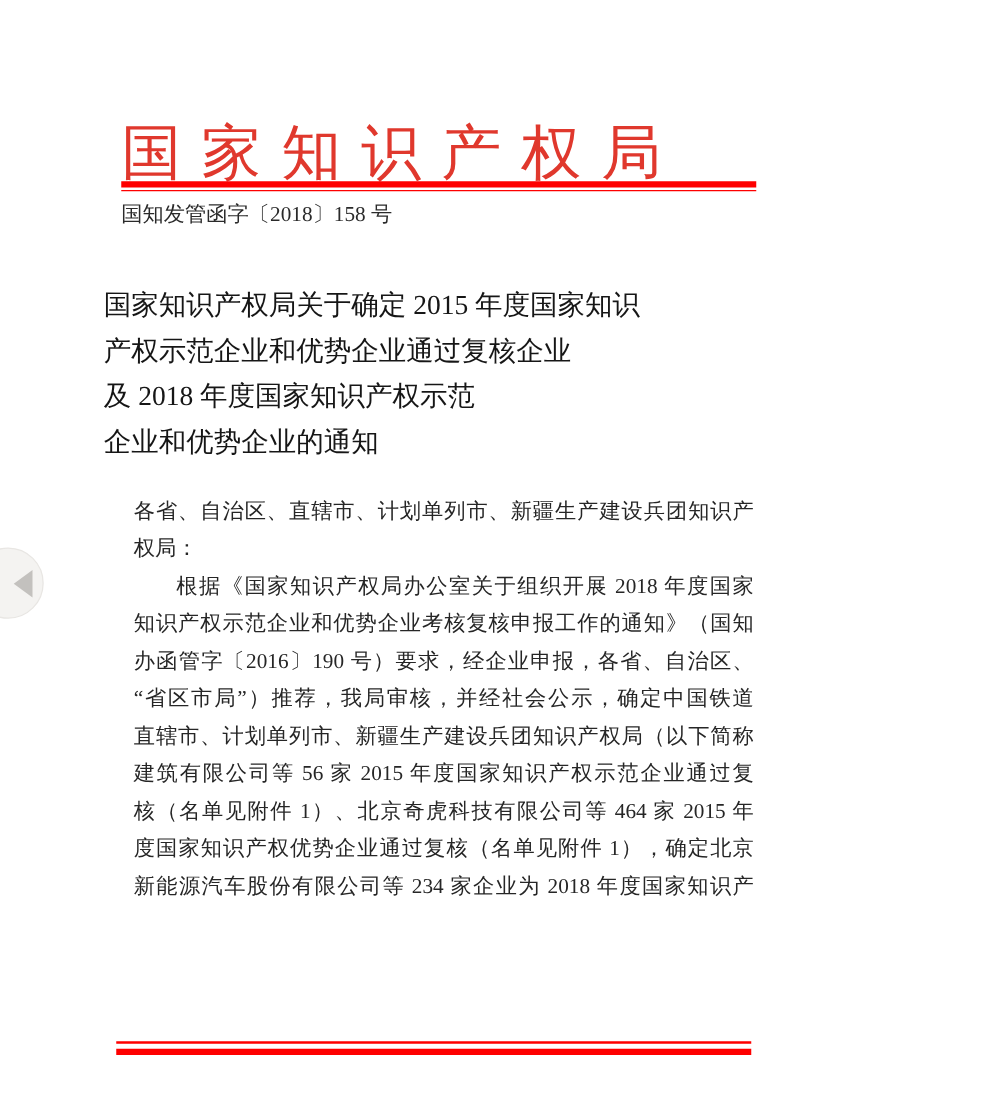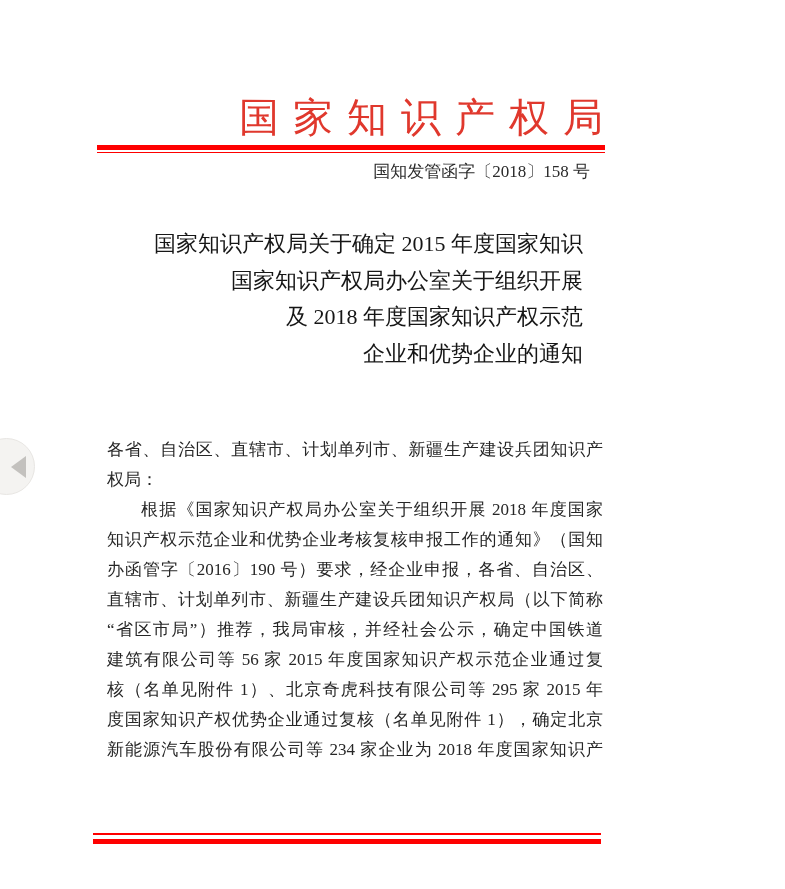--- a/index.html
+++ b/index.html
@@ -35,67 +35,66 @@
     border-bottom: 11px solid transparent;
     border-right: 15px solid #c3c1be;
   }
 
   
   .agency {
     position: absolute;
     left: 97px;
     top: 90px;
     width: 508px;
-    text-align: right;
-    font-size: 40px;
+    text-align: left;
+    font-size: 48px;
     letter-spacing: 2px;
     color: #e0382d;
     white-space: nowrap;
   }
 
   
   .rule-top { position: absolute; left: 97px; top: 145px; width: 508px; }
   .rule-top .thick { height: 4.5px; background: #fe0000; }
   .rule-top .gap   { height: 2px; }
   .rule-top .thin  { height: 1.7px; background: #fe0000; }
 
   
   .docnum {
     position: absolute;
     left: 97px;
     top: 160px;
     width: 493px;
-    text-align: right;
+    text-align: left;
     font-size: 17px;
     color: #2a2a2a;
     white-space: nowrap;
   }
 
   
   .title {
     position: absolute;
     left: 83px;
     top: 226px;
     width: 500px;
-    text-align: right;
+    text-align: left;
     font-size: 22px;
     line-height: 36.5px;
     color: #161616;
   }
 
   
   .body-block {
     position: absolute;
     left: 107px;
     top: 394px;
     width: 496px;
     font-size: 17px;
     line-height: 30px;
     color: #262626;
-    margin-top: 41px;
   }
   .bline { text-align: justify; text-align-last: justify; }
   .bline.noj { text-align: left; text-align-last: left; }
   .bline.indent { text-indent: 34px; font-family: Liberation Serif, serif; }
 
   
   .rule-bottom { position: absolute; left: 93px; top: 833px; width: 508px; }
   .rule-bottom .thin  { height: 2px; background: #fe0000; }
   .rule-bottom .gap   { height: 3.5px; }
   .rule-bottom .thick { height: 5px; background: #fe0000; }
@@ -114,35 +113,35 @@
   <div class="rule-top">
     <div class="thick"></div>
     <div class="gap"></div>
     <div class="thin"></div>
   </div>
 
   <div class="docnum">国知发管函字〔2018〕158 号</div>
 
   <div class="title">
     <div>国家知识产权局关于确定 2015 年度国家知识</div>
-    <div>国家知识产权局办公室关于组织开展</div>
+    <div>产权示范企业和优势企业通过复核企业</div>
     <div>及 2018 年度国家知识产权示范</div>
     <div>企业和优势企业的通知</div>
   </div>
 
   <div class="body-block">
     <div class="bline">各省、自治区、直辖市、计划单列市、新疆生产建设兵团知识产</div>
     <div class="bline noj">权局：</div>
     <div class="bline indent">根据《国家知识产权局办公室关于组织开展 2018 年度国家</div>
     <div class="bline">知识产权示范企业和优势企业考核复核申报工作的通知》（国知</div>
     <div class="bline">办函管字〔2016〕190 号）要求，经企业申报，各省、自治区、</div>
+    <div class="bline">“省区市局”）推荐，我局审核，并经社会公示，确定中国铁道</div>
     <div class="bline">直辖市、计划单列市、新疆生产建设兵团知识产权局（以下简称</div>
-    <div class="bline">“省区市局”）推荐，我局审核，并经社会公示，确定中国铁道</div>
     <div class="bline">建筑有限公司等 56 家 2015 年度国家知识产权示范企业通过复</div>
-    <div class="bline">核（名单见附件 1）、北京奇虎科技有限公司等 295 家 2015 年</div>
+    <div class="bline">核（名单见附件 1）、北京奇虎科技有限公司等 464 家 2015 年</div>
     <div class="bline">度国家知识产权优势企业通过复核（名单见附件 1），确定北京</div>
     <div class="bline">新能源汽车股份有限公司等 234 家企业为 2018 年度国家知识产</div>
   </div>
 
   <div class="rule-bottom">
     <div class="thin"></div>
     <div class="gap"></div>
     <div class="thick"></div>
   </div>
 

